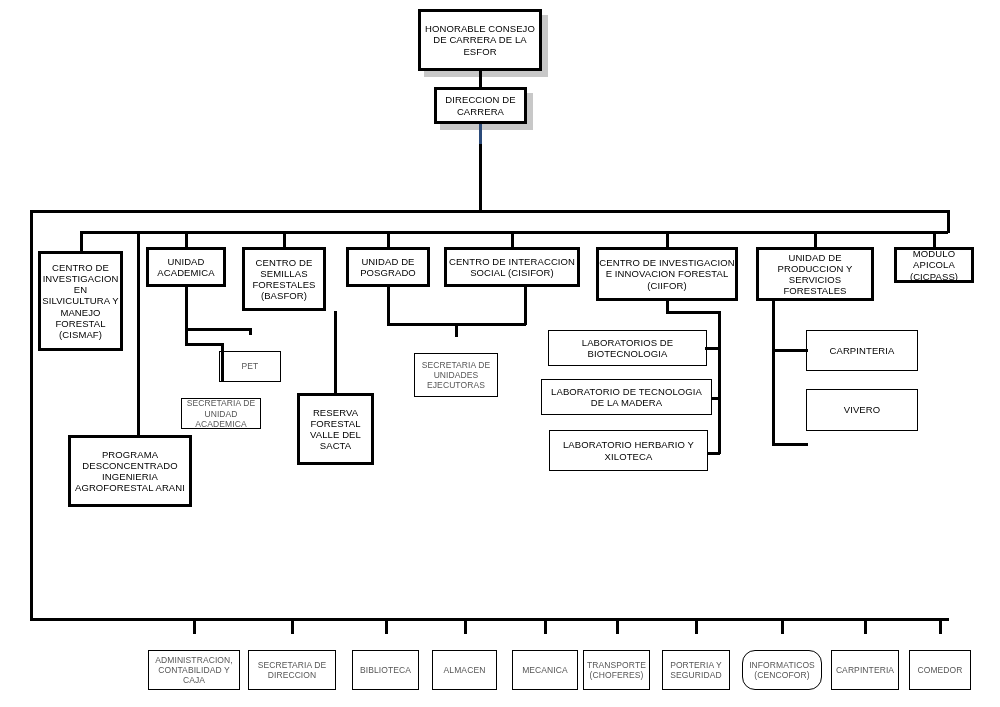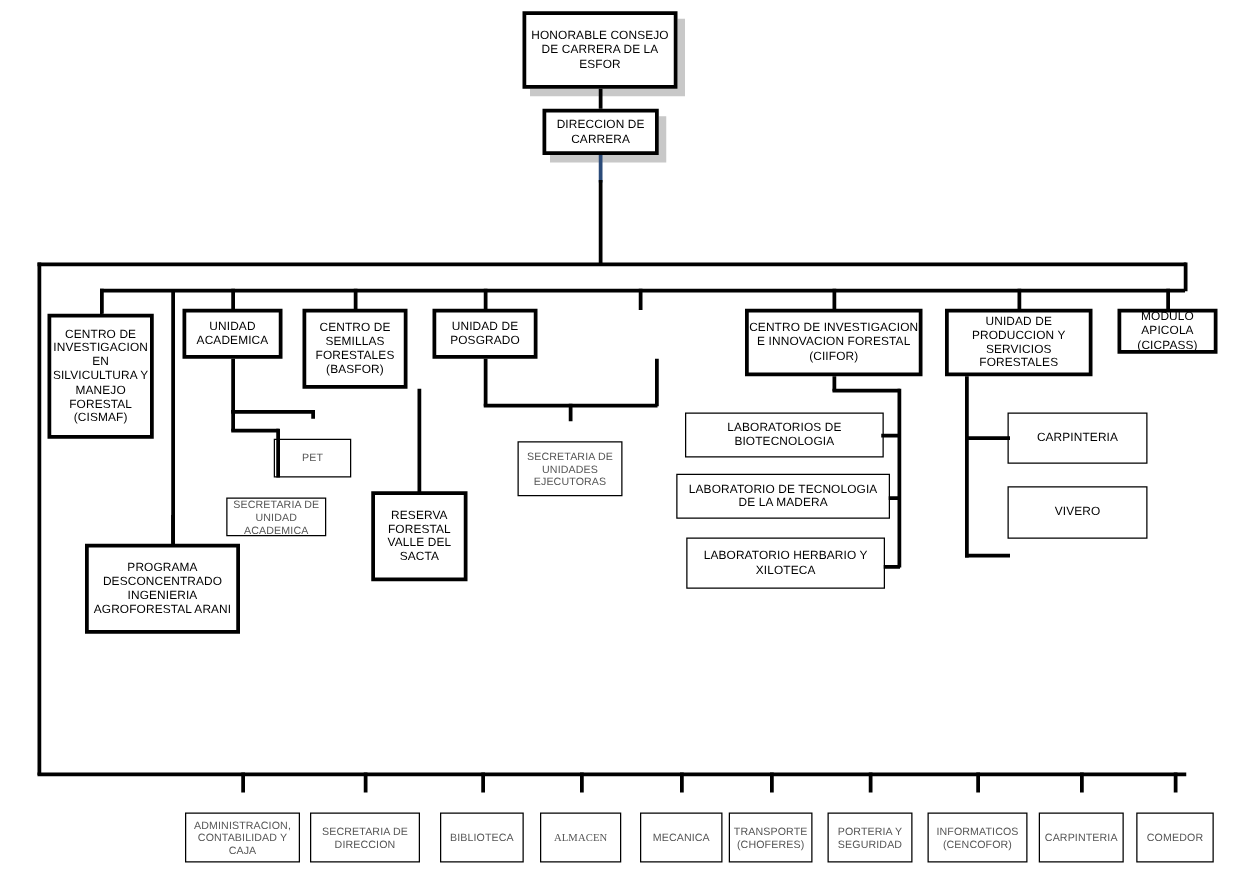--- a/index.html
+++ b/index.html
@@ -65,20 +65,22 @@
 ACADEMICA</div>
 
   <div class="box thick lbl-md" style="left:242px;top:247px;width:84px;height:64px;">CENTRO DE
 SEMILLAS
 FORESTALES
 (BASFOR)</div>
 
   <div class="box thick lbl-md" style="left:346px;top:247px;width:84px;height:40px;">UNIDAD DE
 POSGRADO</div>
 
+  <div class="box thick lbl-md" style="left:444px;top:247px;width:136px;height:40px;">CENTRO DE INTERACCION
+SOCIAL (CISIFOR)</div>
 
   <div class="box thick lbl-md" style="left:596px;top:247px;width:142px;height:54px;">CENTRO DE INVESTIGACION
 E INNOVACION FORESTAL
 (CIIFOR)</div>
 
   <div class="box thick lbl-md" style="left:756px;top:247px;width:118px;height:54px;">UNIDAD DE
 PRODUCCION Y
 SERVICIOS FORESTALES</div>
 
   <div class="box thick lbl-md" style="left:894px;top:247px;width:80px;height:36px;">MODULO
@@ -119,31 +121,31 @@
 
   <div class="box thin lbl-sm" style="left:148px;top:633px;width:92px;height:40px;">ADMINISTRACION,
 CONTABILIDAD Y
 CAJA</div>
 
   <div class="box thin lbl-sm" style="left:248px;top:633px;width:88px;height:40px;">SECRETARIA DE
 DIRECCION</div>
 
   <div class="box thin lbl-sm" style="left:352px;top:633px;width:67px;height:40px;">BIBLIOTECA</div>
 
-  <div class="box thin lbl-sm" style="left:432px;top:633px;width:65px;height:40px;font-family:Liberation Serif, serif;">ALMACEN</div>
+  <div class="box thin lbl-sm" style="left:432px;top:633px;width:65px;height:40px;">ALMACEN</div>
 
   <div class="box thin lbl-sm" style="left:512px;top:633px;width:66px;height:40px;">MECANICA</div>
 
   <div class="box thin lbl-sm" style="left:583px;top:633px;width:67px;height:40px;">TRANSPORTE
 (CHOFERES)</div>
 
   <div class="box thin lbl-sm" style="left:662px;top:633px;width:68px;height:40px;">PORTERIA Y
 SEGURIDAD</div>
 
-  <div class="box thin lbl-sm" style="left:742px;top:633px;width:80px;height:40px;">INFORMATICOS
+  <div class="box thin lbl-sm" style="left:742px;top:633px;width:80px;height:40px;border-radius:13px;">INFORMATICOS
 (CENCOFOR)</div>
 
   <div class="box thin lbl-sm" style="left:831px;top:633px;width:68px;height:40px;">CARPINTERIA</div>
 
   <div class="box thin lbl-sm" style="left:909px;top:633px;width:62px;height:40px;">COMEDOR</div>
 
   <div class="line v v3" style="left:479px;top:71px;height:16px;"></div>
 
   <div class="line v v3 blue" style="left:479px;top:124px;height:22px;"></div>
   <div class="line v v3" style="left:479px;top:144px;height:68px;"></div>

